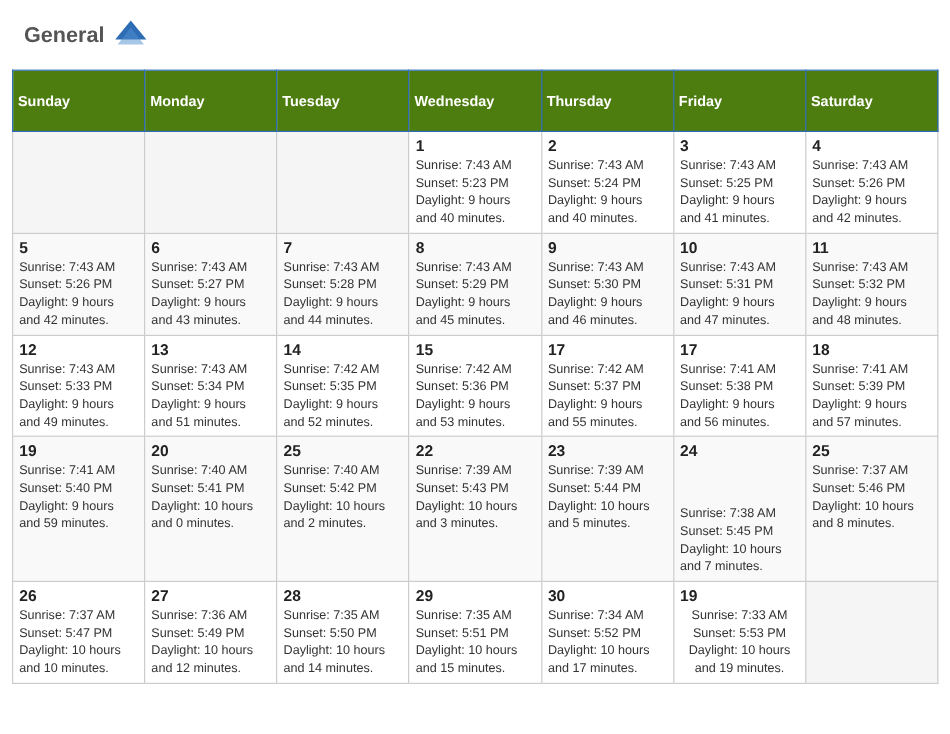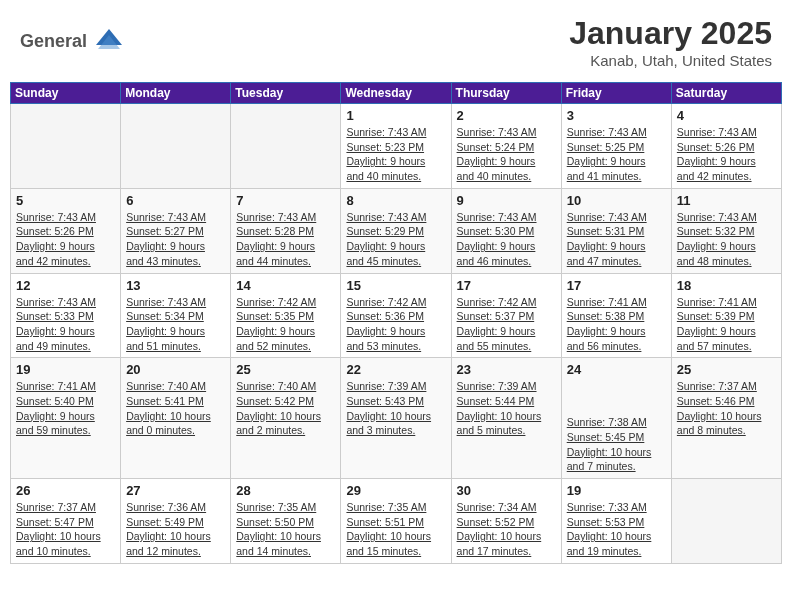--- a/index.html
+++ b/index.html
@@ -43,23 +43,23 @@
     .cal-subtitle {
       font-size: 15px;
       color: #555;
     }
     table {
       width: 100%;
       border-collapse: collapse;
       font-size: 11px;
     }
     thead tr th {
-      background: #4c1d95;
+      background: #4d7c0f;
       color: #fff;
-      padding: 3px 4px;
+      padding: 18px 4px;
       text-align: left;
       font-size: 12px;
       font-weight: bold;
       border: 1px solid #2e6db4;
     }
     tbody tr td {
       border: 1px solid #ccc;
       vertical-align: top;
       padding: 4px 5px;
       width: calc(100% / 7);
@@ -69,21 +69,20 @@
     .day-num {
       font-size: 13px;
       font-weight: bold;
       color: #222;
       margin-bottom: 2px;
     }
     .day-detail {
       color: #333;
       font-size: 10.5px;
       line-height: 1.4;
-      text-decoration: underline;
     }
     .empty-cell {
       background: #f5f5f5;
     }
     tbody tr:nth-child(odd) td:not(.empty-cell) {
       background: #fff;
     }
     tbody tr:nth-child(even) td:not(.empty-cell) {
       background: #f9f9f9;
     }
@@ -95,24 +94,20 @@
   <div class="logo">
     <div>
       <div class="logo-text">
         <span class="logo-general">General</span>
         <svg class="logo-icon" viewBox="0 0 30 30" style="display:inline;vertical-align:middle;">
           <polygon points="15,2 28,18 2,18" fill="#2e6db4"></polygon>
           <polygon points="15,8 26,22 4,22" fill="#5090d0" opacity="0.5"></polygon>
         </svg>
       </div>
     </div>
-  </div>
-  <div class="title-block">
-    <div class="cal-title">January 2025</div>
-    <div class="cal-subtitle">Kanab, Utah, United States</div>
   </div>
 </div>
 
 <table>
   <thead>
     <tr>
       <th>Sunday</th>
       <th>Monday</th>
       <th>Tuesday</th>
       <th>Wednesday</th>
@@ -309,20 +304,20 @@
 Daylight: 10 hours and 15 minutes.</div>
         </td>
         <td>
           <div class="day-num">30</div>
           <div class="day-detail" style="white-space: pre-line;">Sunrise: 7:34 AM
 Sunset: 5:52 PM
 Daylight: 10 hours and 17 minutes.</div>
         </td>
         <td>
           <div class="day-num">19</div>
-          <div class="day-detail" style="white-space: pre-line;">Sunrise: 7:33 AM
+          <div class="day-detail" style="white-space: pre-line; text-align: center;">Sunrise: 7:33 AM
 Sunset: 5:53 PM
 Daylight: 10 hours and 19 minutes.</div>
         </td>
         <td class="empty-cell"></td>
       </tr>
     </tbody>
 </table>
 
 </body></html>

